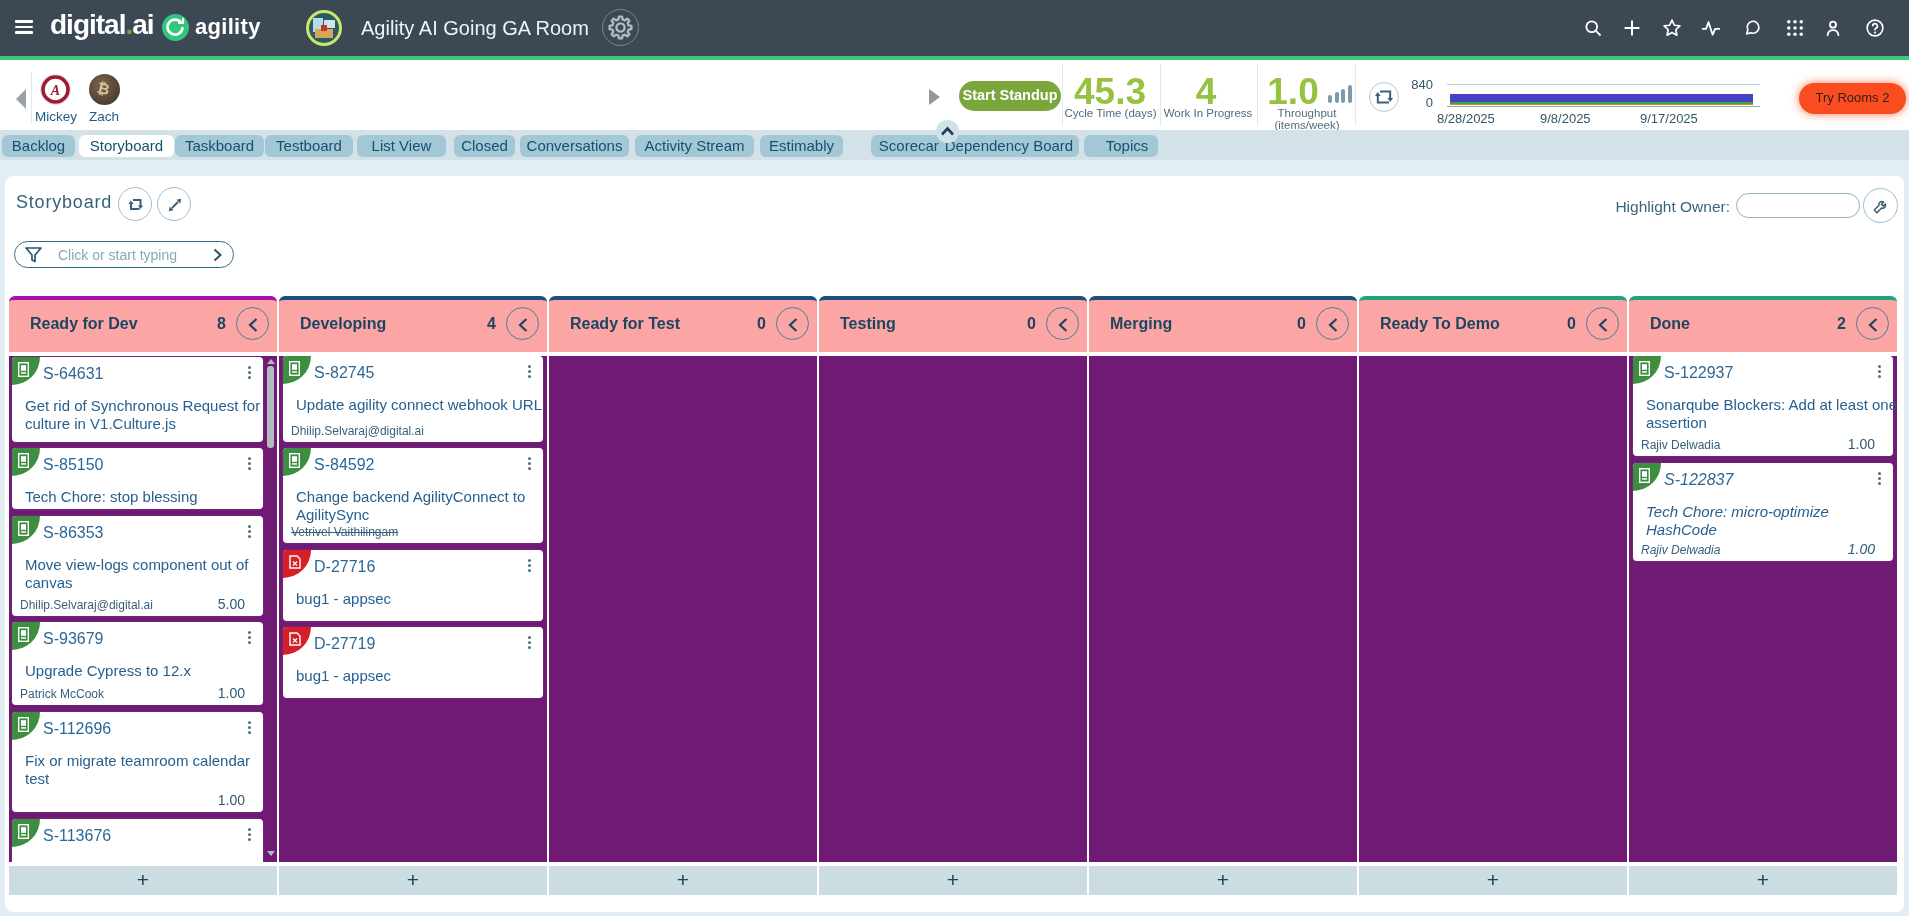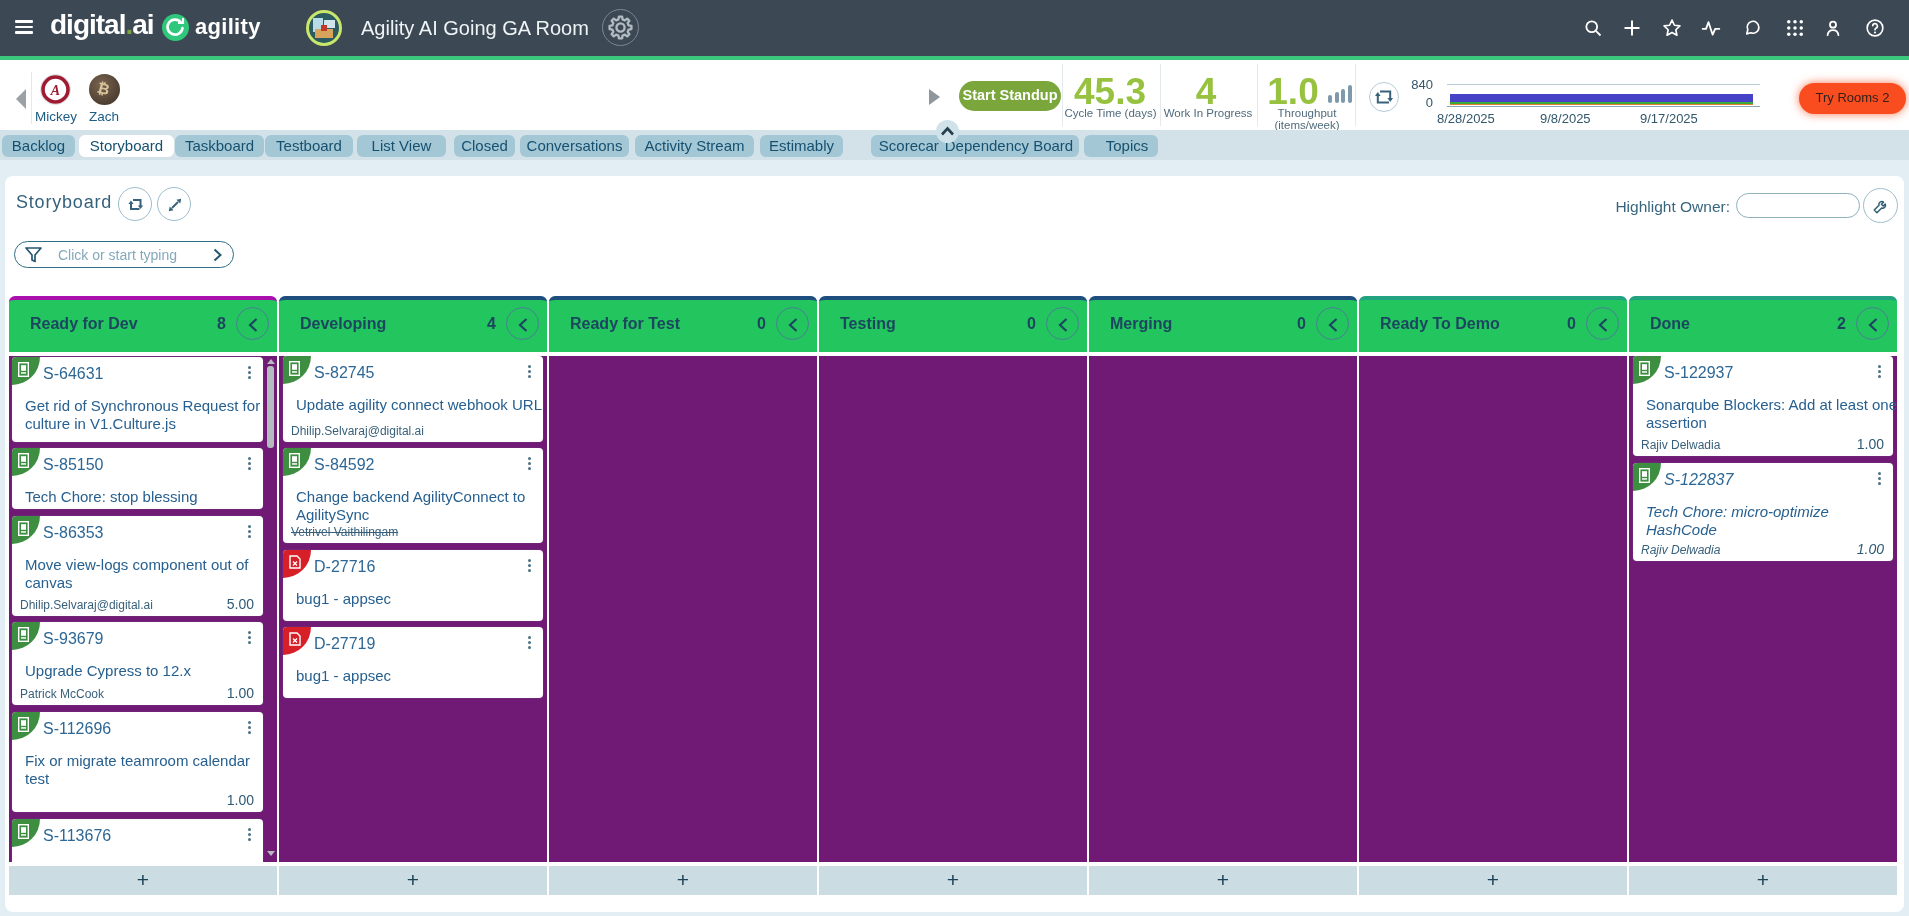--- a/index.html
+++ b/index.html
@@ -49,21 +49,21 @@
 #panel { position:absolute; left:5px; top:176px; width:1899px; height:736px; background:#fff; border-radius:8px; }
 #sbtitle { position:absolute; left:16px; top:192px; font-size:18px; letter-spacing:0.8px; color:#35617b; }
 .circbtn { position:absolute; border-radius:50%; border:1px solid #9dbecb; }
 #hlabel { position:absolute; left:1600px; top:198px; width:130px; text-align:right; font-size:15.5px; color:#37657e; }
 #hinput { position:absolute; left:1736px; top:193px; width:124px; height:25px; border-radius:13px; border:1.5px solid #8fb0bf; background:#fff; }
 #filterpill { position:absolute; left:14px; top:241px; width:220px; height:27px; border-radius:14px; border:1.5px solid #2e6e85; }
 #filtertext { position:absolute; left:58px; top:247px; font-size:14px; color:#84a9bb; }
 
 
 .col { position:absolute; top:296px; width:268px; height:599px; }
-.colhead { position:absolute; left:0; top:0; width:268px; height:56px; background:#22c55e; border-radius:6px 6px 0 0; border-top:4px solid #1d4e7e; }
+.colhead { position:absolute; left:0; top:0; width:268px; height:56px; background:#fca5a5; border-radius:6px 6px 0 0; border-top:4px solid #1d4e7e; }
 .col.magenta .colhead { border-top-color:#aa10ae; }
 .col.teal .colhead { border-top-color:#22a380; }
 .coltitle { position:absolute; left:21px; top:15px; font-size:16px; font-weight:bold; color:#1c4660; }
 .colcount { position:absolute; right:51px; top:15px; font-size:16px; font-weight:bold; color:#1c4660; }
 .colchev { position:absolute; right:8px; top:7px; width:33px; height:33px; border-radius:50%; border:1px solid #4e7d97; }
 .colchev svg { position:absolute; left:9px; top:9px; }
 .colbody { position:absolute; left:0; top:60px; width:268px; height:506px; background:#701a75; overflow:hidden; }
 .colfoot { position:absolute; left:0; top:570px; width:268px; height:29px; background:#cbdce3; text-align:center; font-size:21px; color:#1d4357; line-height:27px; }
 
 
@@ -71,21 +71,21 @@
 .c1 .card { left:3px; width:251px; }
 .badge { position:absolute; left:0; top:0; width:28px; height:28px; border-radius:4px 0 100% 0; background:#3e8e41; }
 .badge.red { background:#d61f26; }
 .badge svg { position:absolute; left:6px; top:5px; }
 .cid { position:absolute; left:31px; top:8px; font-size:16px; color:#2d6795; }
 .kebab { position:absolute; right:12px; top:9px; width:3px; }
 .kebab div { width:3px; height:3px; border-radius:50%; background:#4a7184; margin-bottom:2px; }
 .ctitle { position:absolute; left:13px; top:40px; right:8px; font-size:15px; line-height:17.5px; color:#276090; white-space:nowrap; }
 .nw { white-space:nowrap; }
 .cowner { position:absolute; left:8px; bottom:4px; font-size:12px; color:#38607b; white-space:nowrap; }
-.cpts { position:absolute; right:9px; bottom:4px; font-size:14px; color:#2f5a75; }
+.cpts { position:absolute; right:18px; bottom:4px; font-size:14px; color:#2f5a75; }
 .strike { text-decoration:line-through; }
 
 
 #sb1thumb { position:absolute; left:258px; top:10px; width:7px; height:82px; background:#b4bbc1; border-radius:3px; }
 .sbarrow { position:absolute; left:258px; width:0; height:0; border-left:4px solid transparent; border-right:4px solid transparent; }
 </style>
 </head>
 <body>
 
 <div id="nav">

